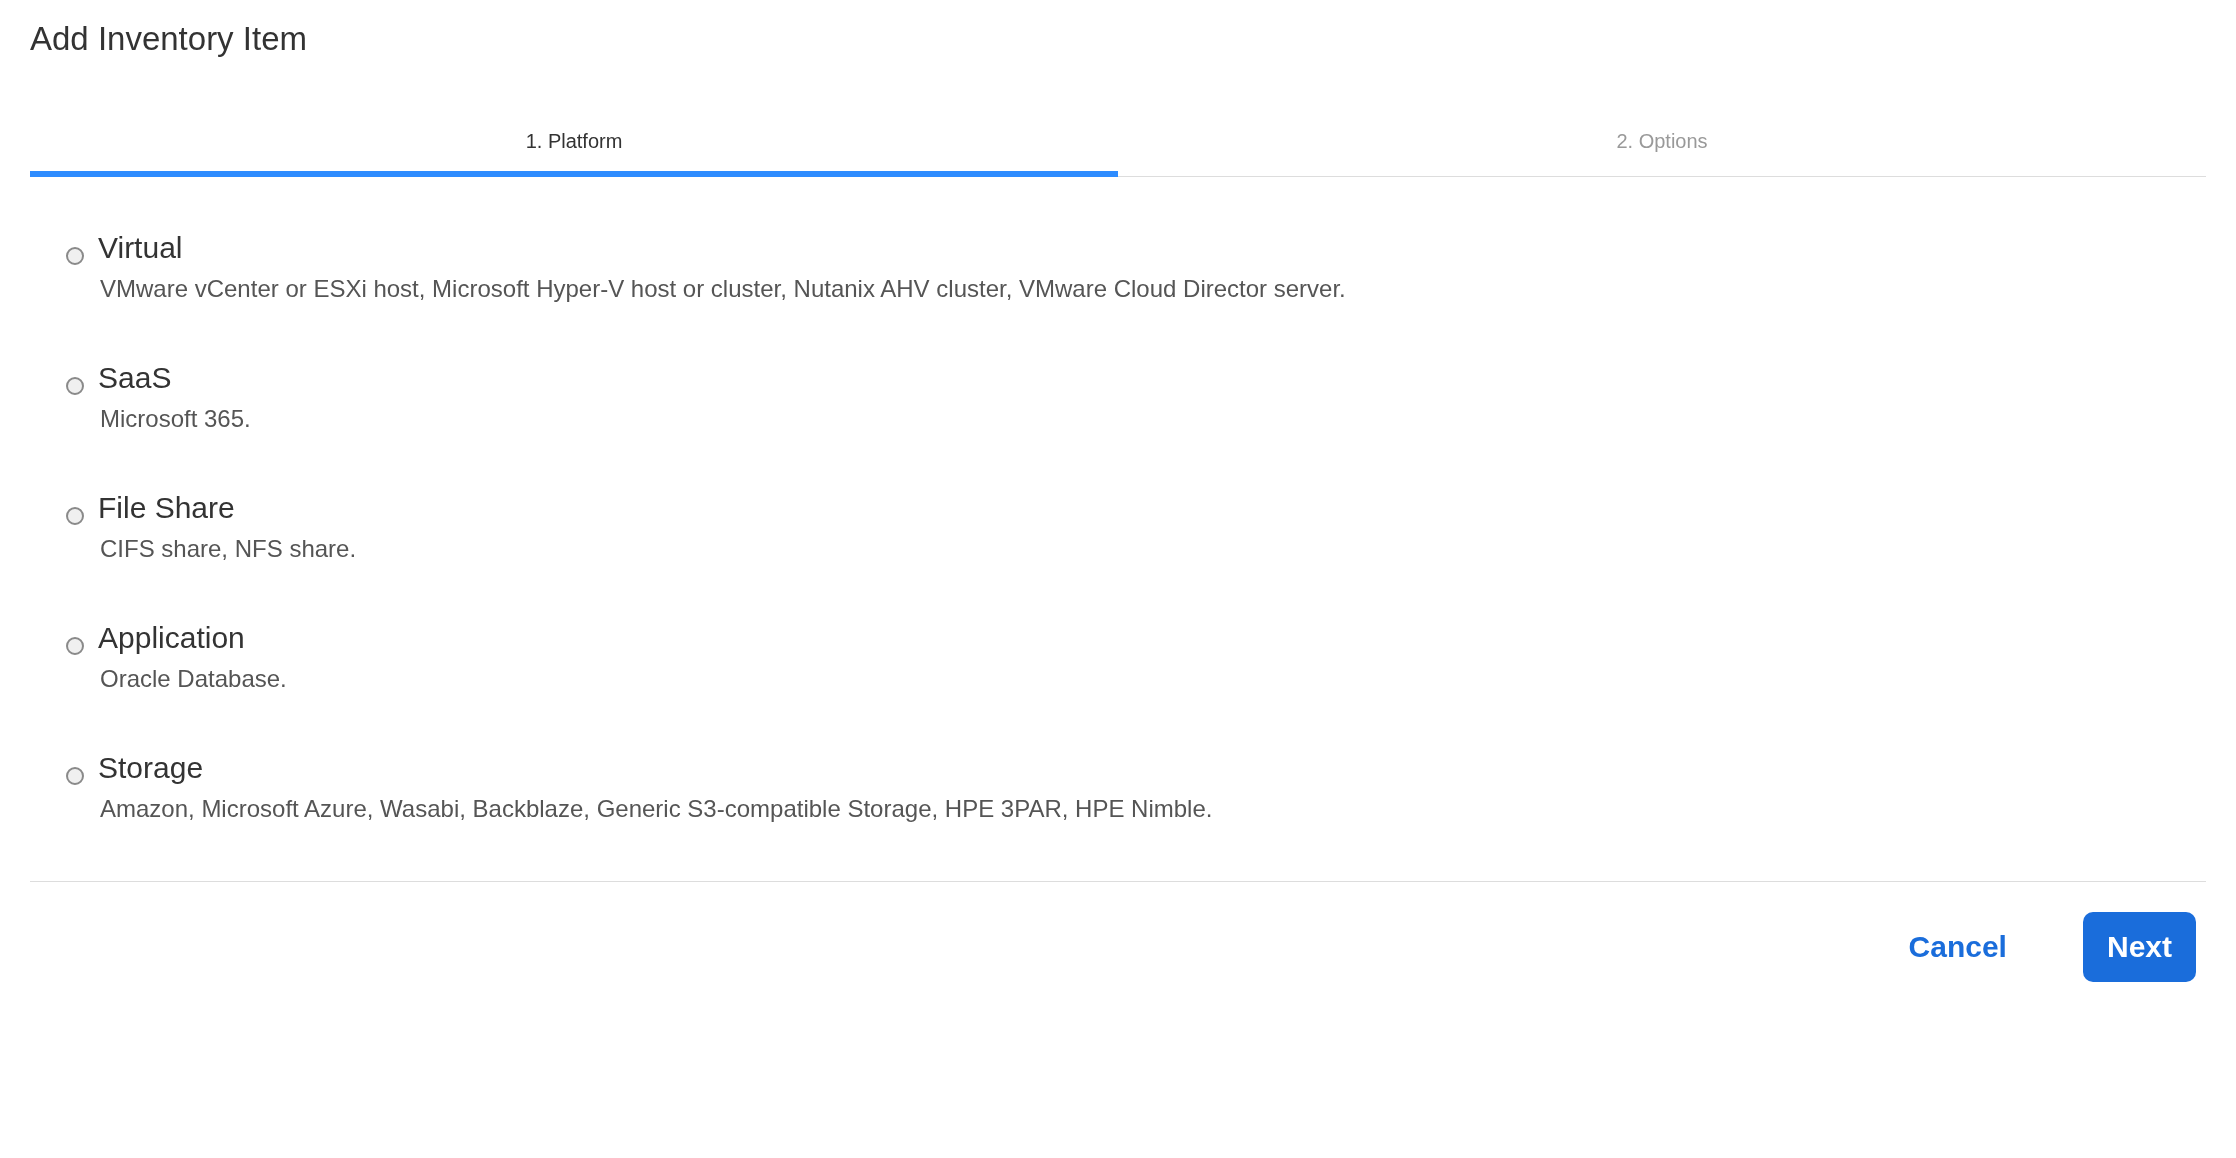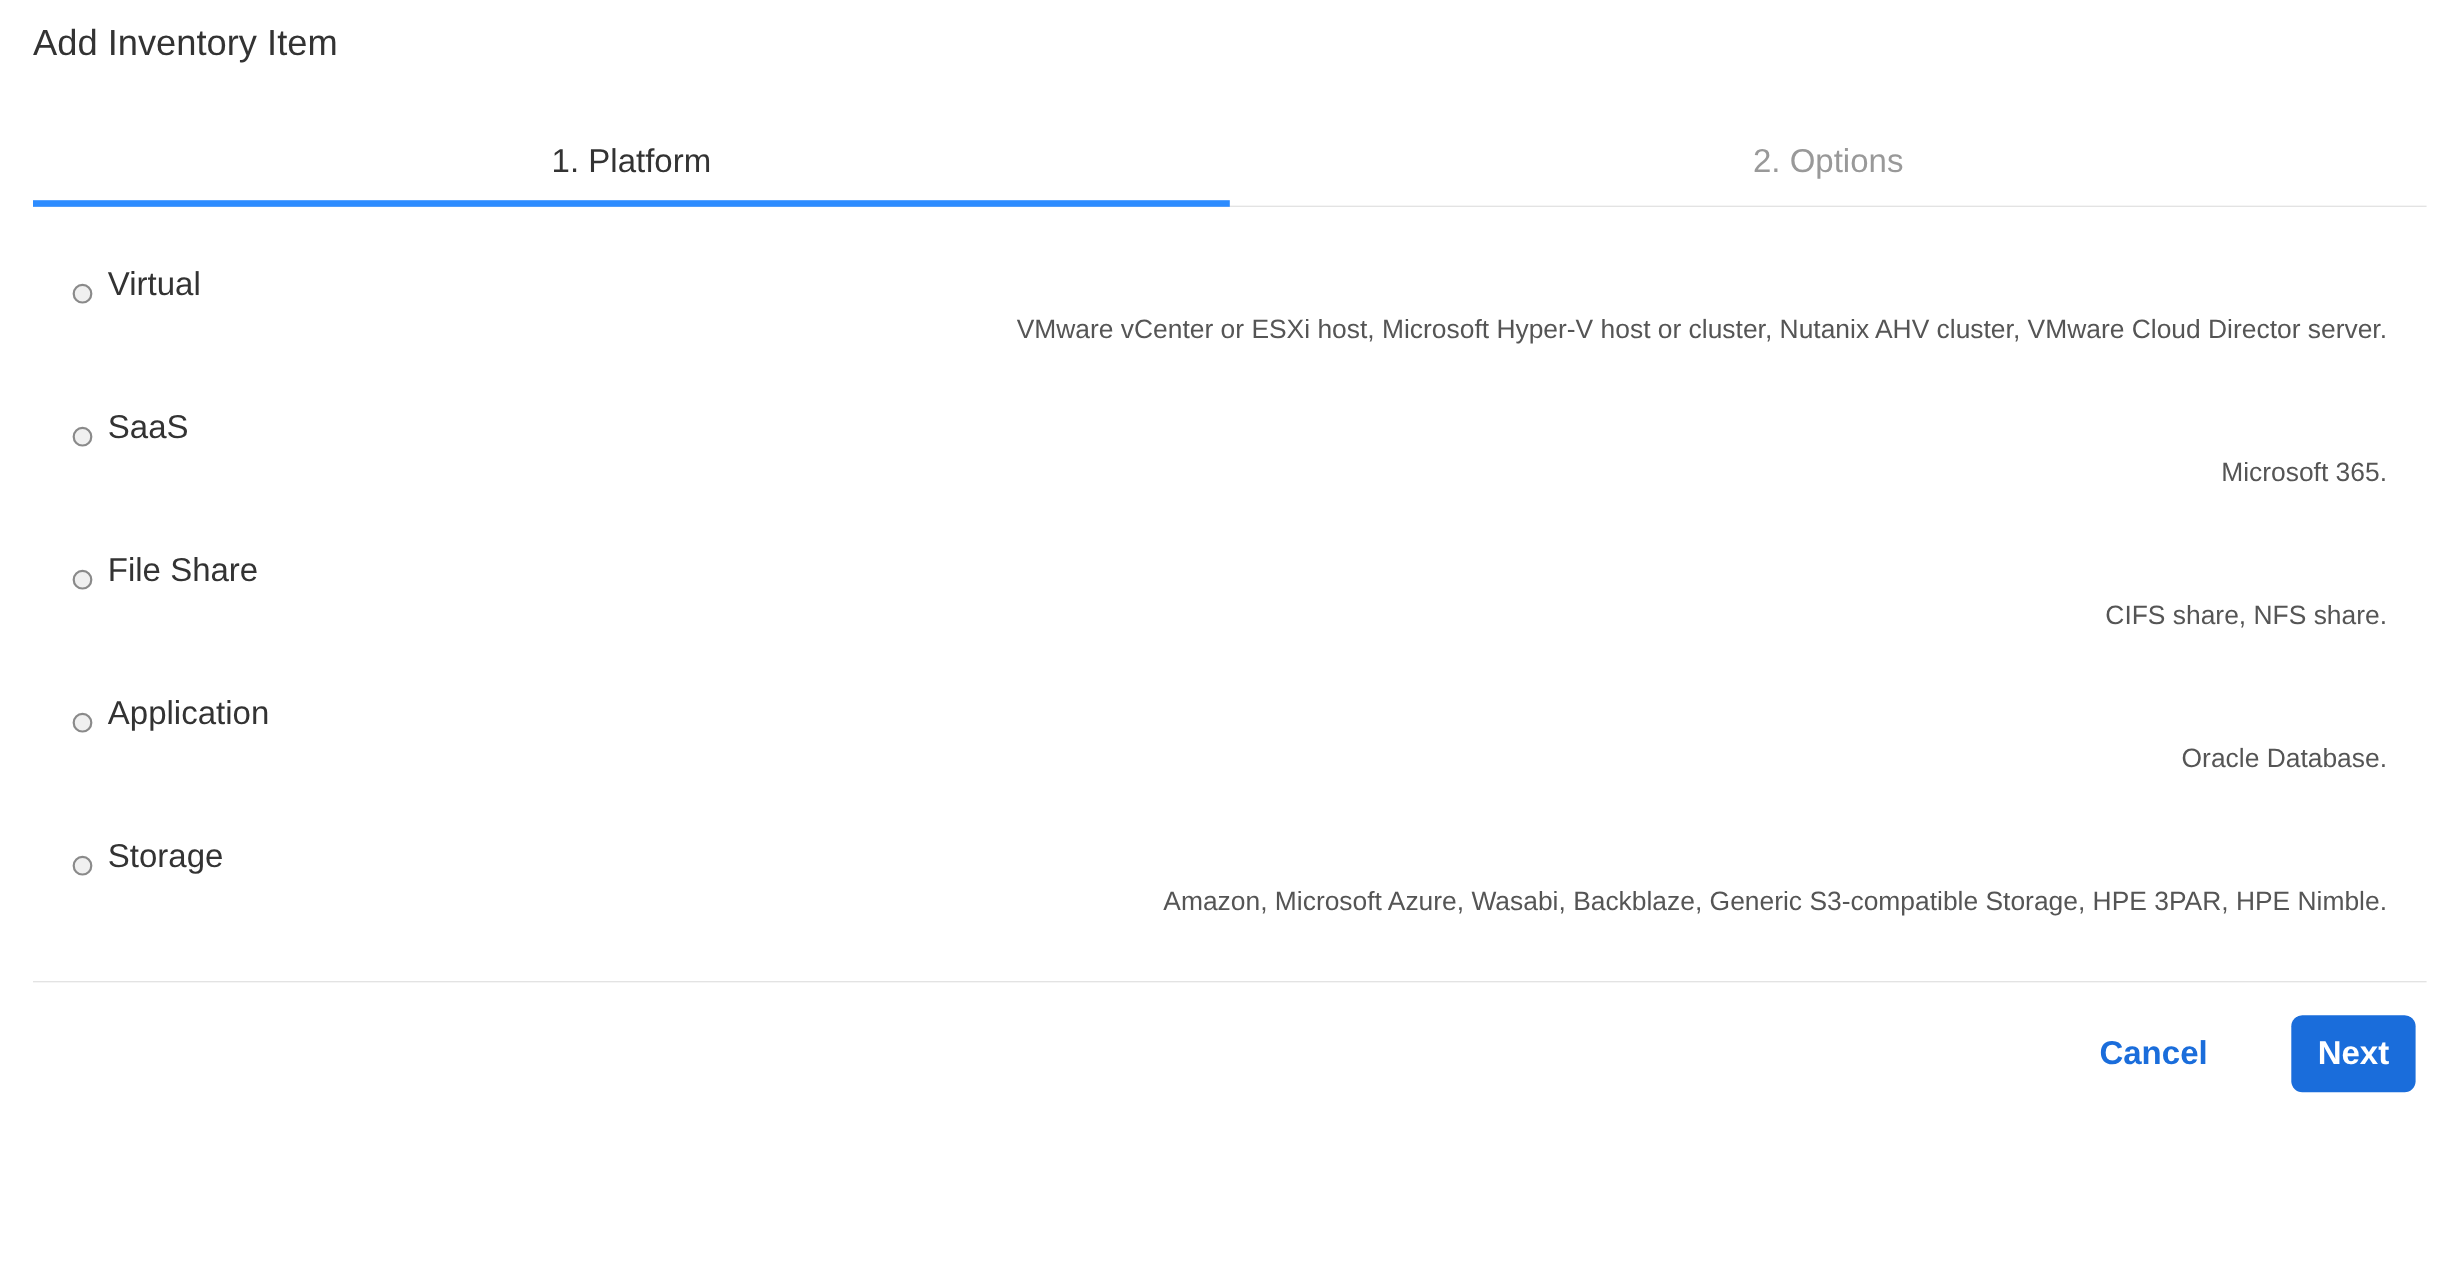--- a/index.html
+++ b/index.html
@@ -18,21 +18,21 @@
       margin-bottom: 58px;
     }
     .tabs {
       display: flex;
       width: 100%;
       border-bottom: 1px solid #dddddd;
     }
     .tab {
       flex: 1;
       text-align: center;
-      font-size: 30px;
+      font-size: 20px;
       padding: 14px 0 18px 0;
       color: #999999;
       cursor: pointer;
     }
     .tab.active {
       color: #333333;
       border-bottom: 6px solid #2d8cff;
       margin-bottom: -1px;
     }
     .options {
@@ -84,21 +84,20 @@
     }
     .option-title {
       font-size: 30px;
       color: #333333;
     }
     .option-desc {
       font-size: 24px;
       color: #555555;
       margin-left: 34px;
       margin-top: 10px;
-      text-align: right;
     }
     .footer {
       border-top: 1px solid #dddddd;
       margin: 24px 0 0 0;
       padding: 30px 10px 0 0;
       display: flex;
       justify-content: flex-end;
       align-items: center;
     }
     .btn {

